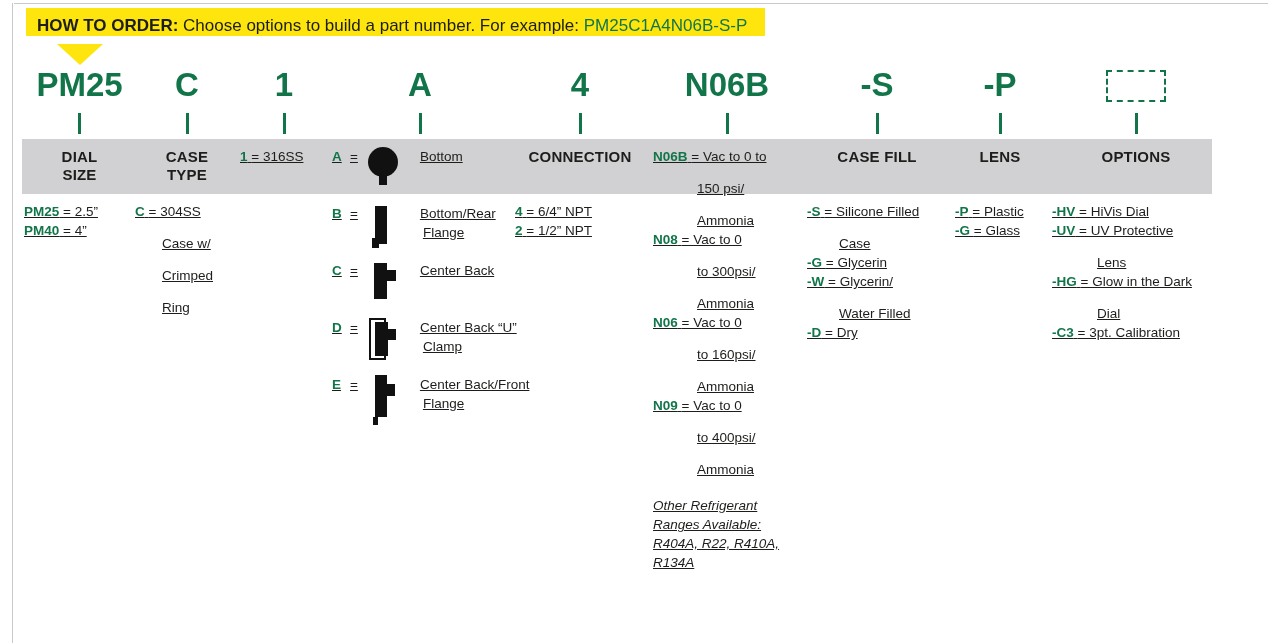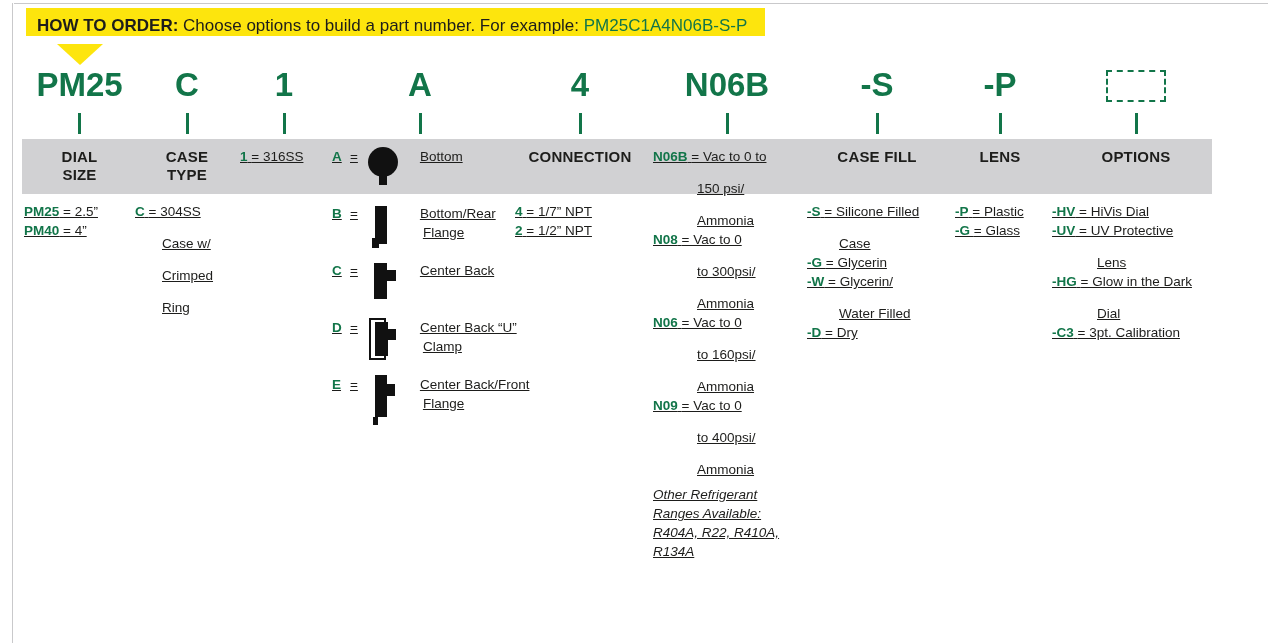--- a/index.html
+++ b/index.html
@@ -78,21 +78,21 @@
       linear-gradient(#111,#111) 9px 4px/13px 34px no-repeat,
       linear-gradient(#111,#111) 22px 11px/8px 11px no-repeat;}
   .mi-center-back-u-clamp::before{content:"";position:absolute;left:3px;top:0;width:17px;height:42px;
       border:2px solid #111;border-right:none;box-sizing:border-box;}
   .mi-center-back-u-clamp::after{content:"";position:absolute;left:18px;top:0;width:2px;height:6px;background:#111;box-shadow:0 36px 0 #111;}
   .mi-center-back-front-flange{background:
       linear-gradient(#111,#111) 9px 0/12px 42px no-repeat,
       linear-gradient(#111,#111) 21px 9px/8px 12px no-repeat,
       linear-gradient(#111,#111) 7px 42px/5px 8px no-repeat;}
 
-  .note{font-style:italic;margin-top:6px;}
+  .note{font-style:italic;margin-top:17px;}
 </style>
 </head>
 <body>
 
 <div class="top-rule"></div>
 <div class="left-rule"></div>
 
 <div class="banner">
   <b>HOW TO ORDER:</b>
   <span>Choose options to build a part number. For example:</span>
@@ -283,21 +283,21 @@
       </div>
       <div class="head">
 
       <div class="hline">CONNECTION</div>
       </div>
       <div class="items">
 
           <div class="item">
             <div class="l1">
               <span class="code">4</span>
-              <span>= 1/7” NPT</span>
+              <span>= 6/4” NPT</span>
             </div>
             <div class="wraps">
               
             </div>
           </div>
 
           <div class="item">
             <div class="l1">
               <span class="code">2</span>
               <span>= 1/2” NPT</span>

